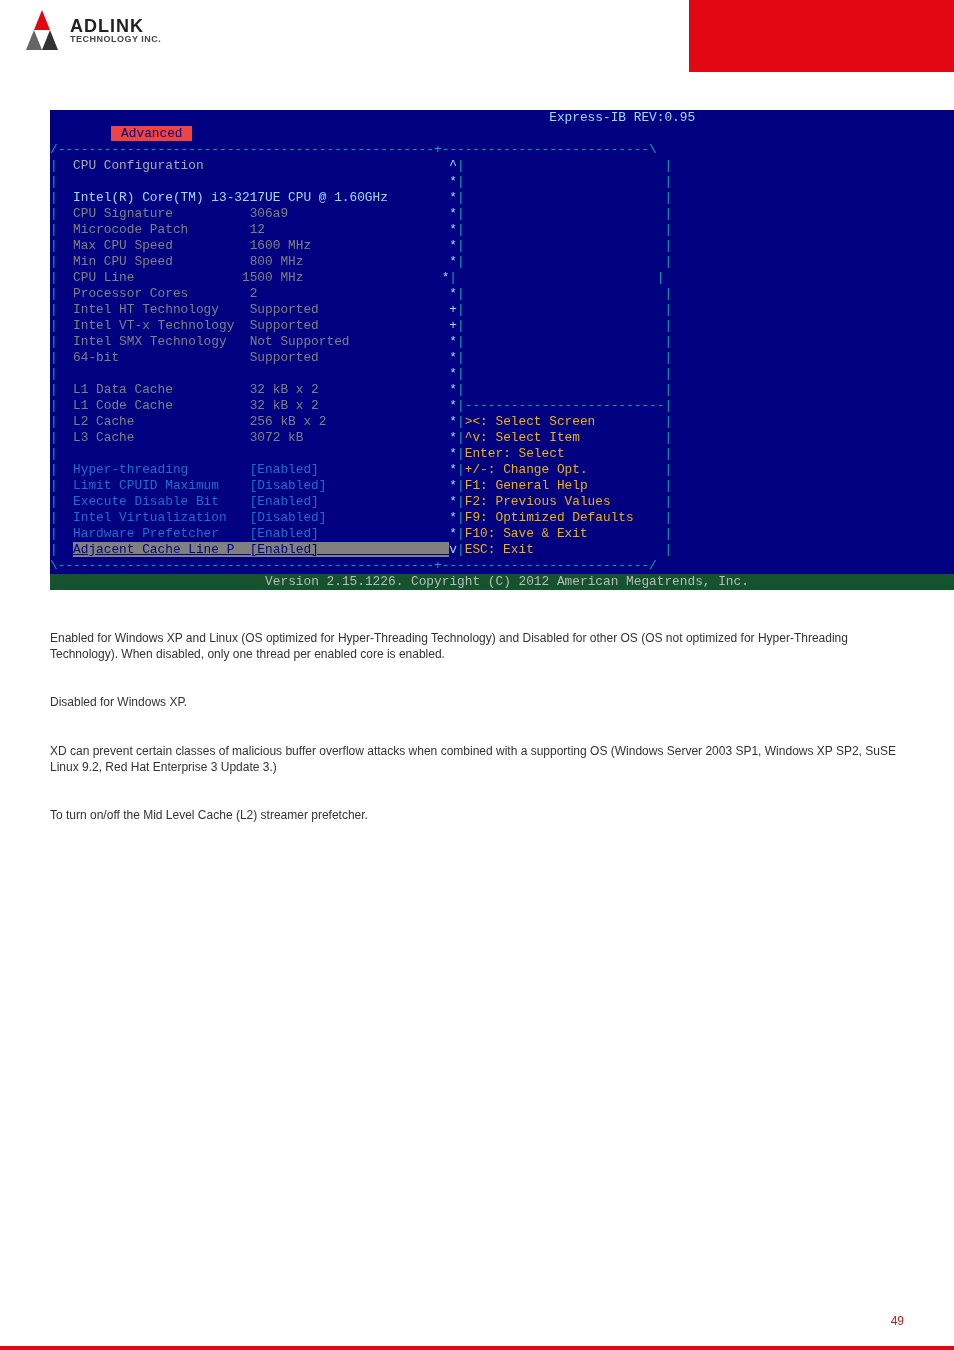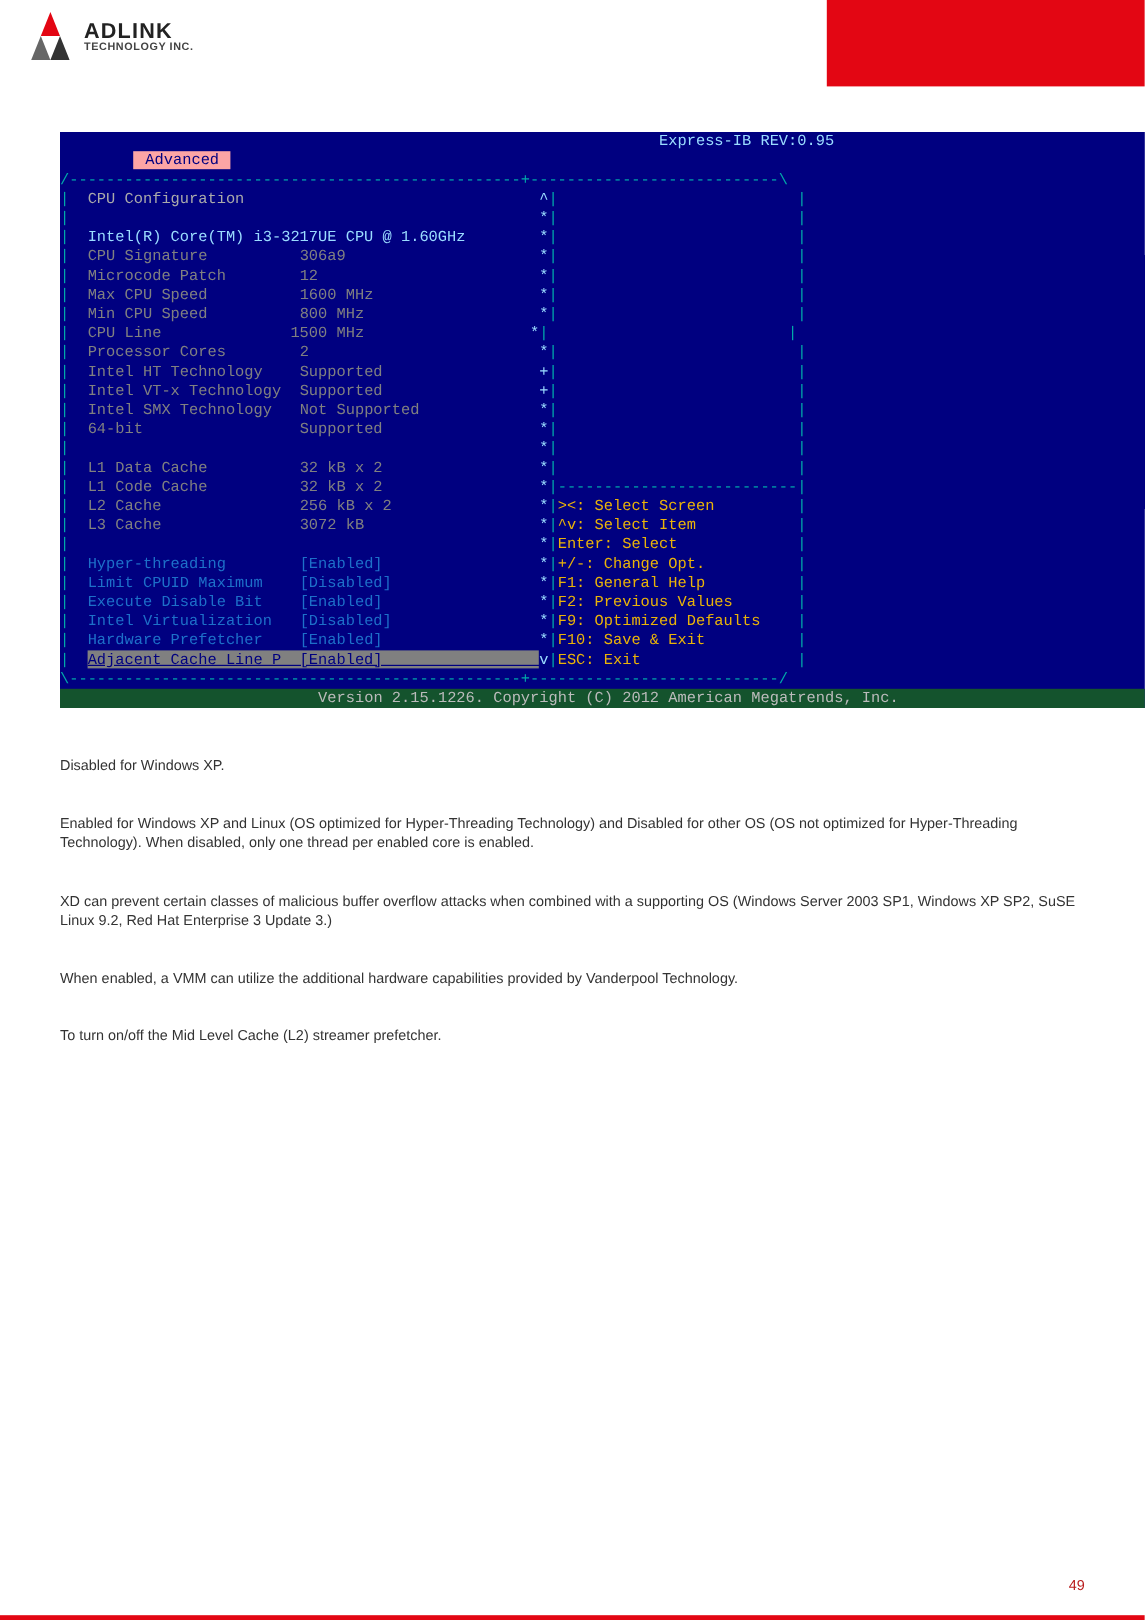--- a/index.html
+++ b/index.html
@@ -15,21 +15,21 @@
   
   .bios-wrap{margin:38px 50px 0 50px;}
   .bios{background:#000080;font-family:"Courier New",monospace;font-size:12.8px;line-height:16px;white-space:pre;color:#9bdcff;position:relative;width:914px;margin:0 auto;}
   .bios .title-line{display:block;text-align:center;color:#9bdcff;}
   .bios .gray{color:#808080;}
   .bios .cyan{color:#00a9a9;}
   .bios .blue{color:#1d70c9;}
   .bios .white{color:#aaaaaa;}
   .bios .help{color:#eab308;}
   .bios .scroll{color:#9bdcff;}
-  .bios .tab{background:#fca5a5;color:#000080;padding:0 2px;}
+  .bios .tab{background:#ef4444;color:#000080;padding:0 2px;}
   .bios .sel{background:#808080;color:#000080;text-decoration:underline;}
   .bios .foot{background:#14532d;color:#bbb;text-align:center;}
   
   .body-text{margin:40px 50px 0 50px;font-size:12px;line-height:1.35;color:#333;}
   .body-text p{margin:0 0 32px 0;}
   
   .pg-foot{position:absolute;right:50px;bottom:22px;font-size:12px;color:#b91c1c;}
   .foot-bar{position:absolute;left:0;right:0;bottom:0;height:4px;background:#e30613;}
 </style>
 </head>
@@ -79,22 +79,21 @@
 <span class="cyan">|</span>  <span class="blue">Limit CPUID Maximum    </span><span class="blue">[Disabled]                </span><span class="scroll">*</span><span class="cyan">|</span><span class="help">F1: General Help          </span><span class="cyan">|</span>
 <span class="cyan">|</span>  <span class="blue">Execute Disable Bit    </span><span class="blue">[Enabled]                 </span><span class="scroll">*</span><span class="cyan">|</span><span class="help">F2: Previous Values       </span><span class="cyan">|</span>
 <span class="cyan">|</span>  <span class="blue">Intel Virtualization   </span><span class="blue">[Disabled]                </span><span class="scroll">*</span><span class="cyan">|</span><span class="help">F9: Optimized Defaults    </span><span class="cyan">|</span>
 <span class="cyan">|</span>  <span class="blue">Hardware Prefetcher    </span><span class="blue">[Enabled]                 </span><span class="scroll">*</span><span class="cyan">|</span><span class="help">F10: Save &amp; Exit          </span><span class="cyan">|</span>
 <span class="cyan">|</span>  <span class="sel">Adjacent Cache Line P  [Enabled]                 </span><span class="scroll">v</span><span class="cyan">|</span><span class="help">ESC: Exit                 </span><span class="cyan">|</span>
 <span class="cyan">\-------------------------------------------------+---------------------------/</span>
 <div class="foot">Version 2.15.1226. Copyright (C) 2012 American Megatrends, Inc.</div></div>
   </div>
 
   <div class="body-text" id="body-text">
+      <p>Enabled for Windows XP and Linux (OS optimized for Hyper-Threading Technology) and Disabled for other OS (OS not optimized for Hyper-Threading Technology). When disabled, only one thread per enabled core is enabled.</p>
       <p>Disabled for Windows XP.</p>
-      <p>Enabled for Windows XP and Linux (OS optimized for Hyper-Threading Technology) and Disabled for other OS (OS not optimized for Hyper-Threading Technology). When disabled, only one thread per enabled core is enabled.</p>
       <p>XD can prevent certain classes of malicious buffer overflow attacks when combined with a supporting OS (Windows Server 2003 SP1, Windows XP SP2, SuSE Linux 9.2, Red Hat Enterprise 3 Update 3.)</p>
-      <p>When enabled, a VMM can utilize the additional hardware capabilities provided by Vanderpool Technology.</p>
       <p>To turn on/off the Mid Level Cache (L2) streamer prefetcher.</p>
     </div>
 
   <div class="pg-foot">49</div>
   <div class="foot-bar"></div>
 </div>
 
 </body></html>

